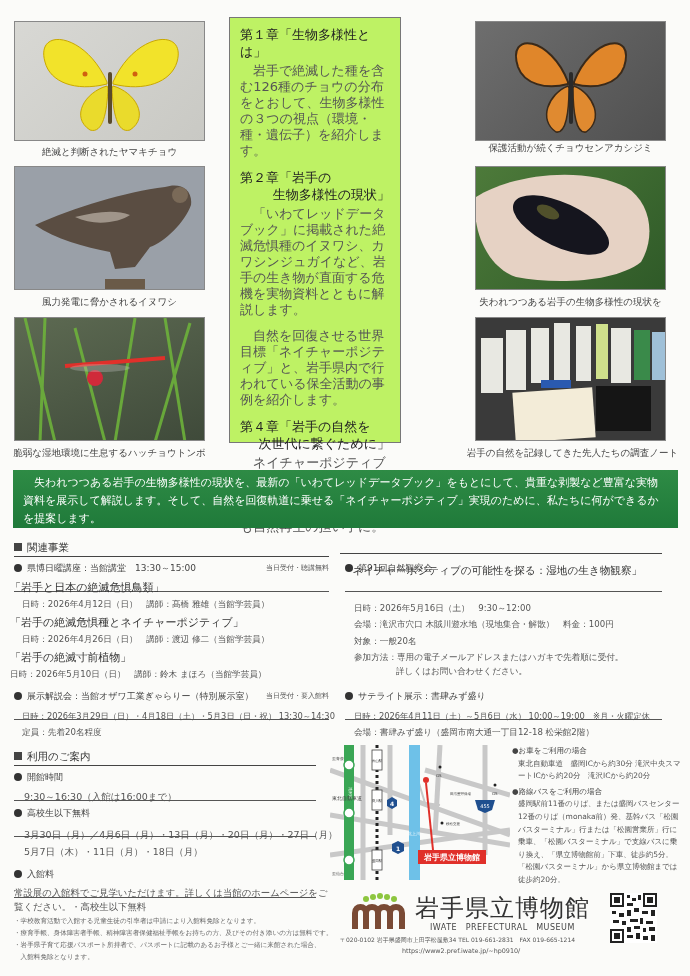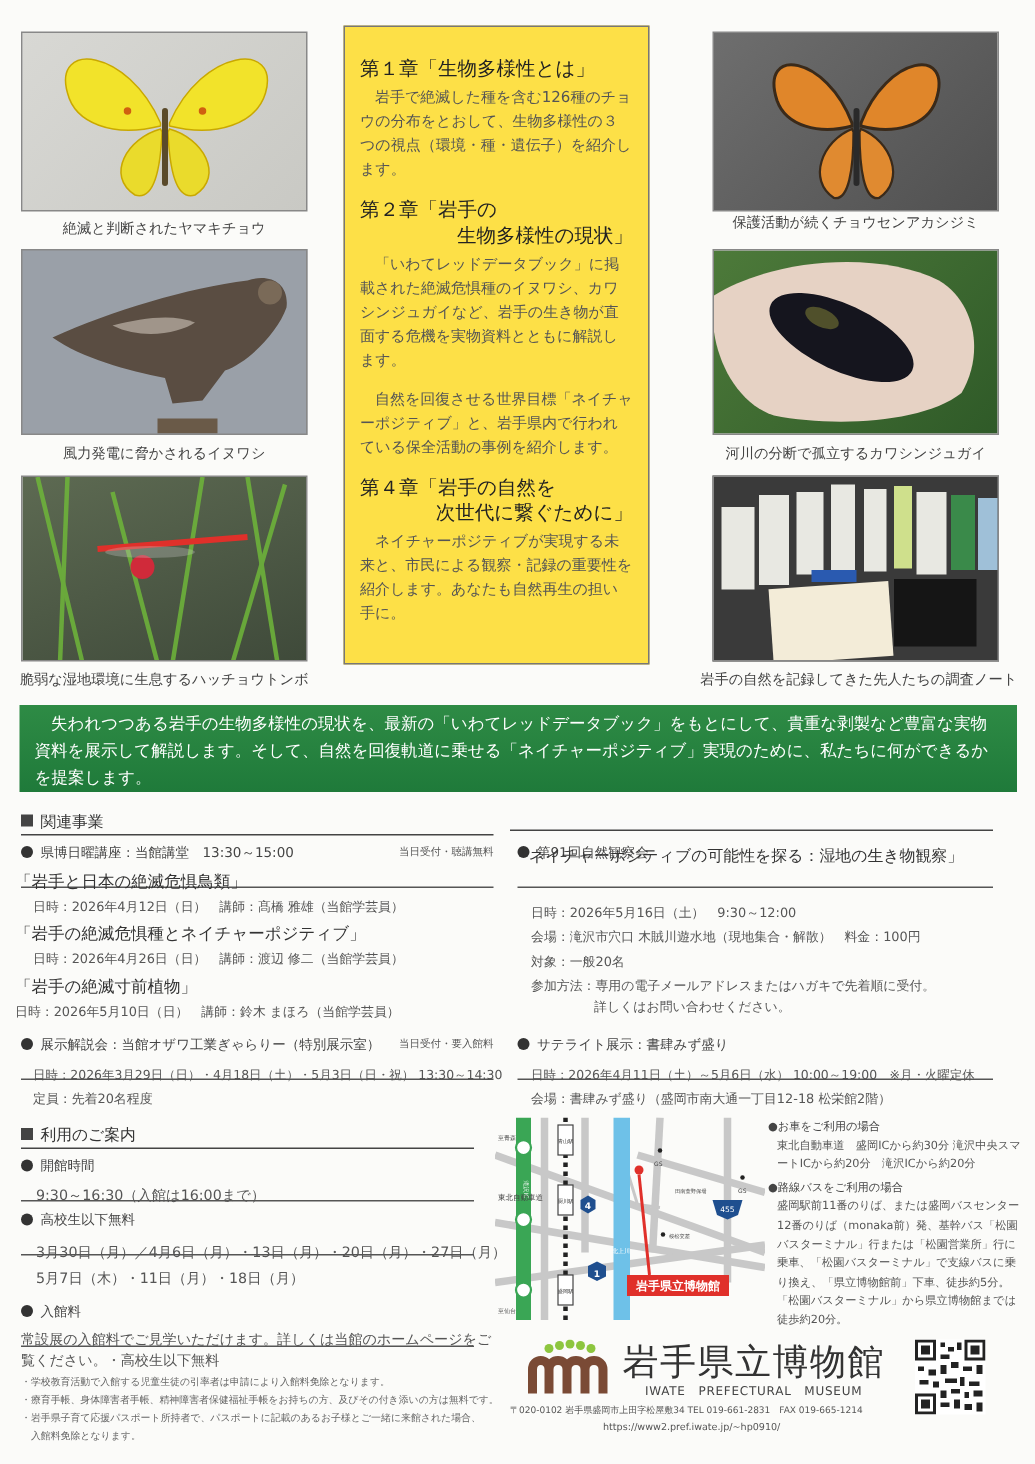--- a/index.html
+++ b/index.html
@@ -1,23 +1,23 @@
 <!DOCTYPE html>
 <html><head>
 <meta charset="utf-8">
 <style>
   * { box-sizing: border-box; margin: 0; padding: 0; }
   body { width: 690px; height: 976px; background: #fbfbf9; font-family: "DejaVu Sans", "Liberation Sans", sans-serif; color: #333; position: relative; overflow: hidden; }
   .abs { position: absolute; }
   .photo { position: absolute; border: 1px solid #888; overflow: hidden; }
   .caption { position: absolute; font-size: 9.5px; color: #444; text-align: center; white-space: nowrap; }
-  .center-box { position: absolute; left: 229px; top: 17px; width: 204px; height: 426px; border: 1px solid #777; background: #fde047; padding: 20px 10px 0 10px; }
+  .center-box { position: absolute; left: 229px; top: 17px; width: 172px; height: 426px; border: 1px solid #777; background: #bef264; padding: 8px 10px 0 10px; }
   .chap-title { font-size: 13px; color: #222; line-height: 17px; margin-bottom: 3px; }
   .chap-title .l2 { display: block; text-align: right; }
-  .chap-body { font-size: 10px; color: #555; line-height: 16px; text-indent: 1em; margin-bottom: 10px; }
+  .chap-body { font-size: 13px; color: #555; line-height: 16px; text-indent: 1em; margin-bottom: 10px; }
   .banner { position: absolute; left: 13px; top: 470px; width: 665px; height: 58px; background: linear-gradient(180deg,#2e8b45,#1f7a3a); color: #fff; font-size: 11px; line-height: 18px; padding: 4px 10px; }
   .sec-head { position: absolute; font-size: 10.5px; color: #333; border-bottom: 1.3px solid #444; padding-bottom: 1px; }
   .sec-head .sq { display: inline-block; width: 8px; height: 8px; background: #444; margin-right: 5px; vertical-align: 0; }
   .sub-head { position: absolute; font-size: 9px; color: #444; border-bottom: 1.2px solid #555; padding-bottom: 16px; }
   .dot { display: inline-block; width: 8px; height: 8px; border-radius: 50%; background: #333; margin-right: 5px; vertical-align: -1px; }
   .sub-head .right { position: absolute; right: 0; top: 1px; font-size: 7px; color: #555; }
   .lec-title { position: absolute; font-size: 11px; color: #333; }
   .lec-info { position: absolute; font-size: 8.6px; color: #555; }
   .txt { position: absolute; color: #555; white-space: nowrap; }
   .note { position: absolute; font-size: 6.6px; color: #666; line-height: 12px; }
@@ -62,21 +62,21 @@
 </div>
 <div class="caption" style="left:14px;top:296px;width:191px;">風力発電に脅かされるイヌワシ</div>
 
 <div class="photo" style="left:475px;top:166px;width:191px;height:124px;background:linear-gradient(135deg,#4d7a3a,#2f5a28);">
   <svg width="191" height="124" viewBox="0 0 191 124">
     <path d="M0 30 C40 5 110 0 150 20 C175 35 180 70 165 95 C140 115 80 118 40 110 C10 100 -5 60 0 30Z" fill="#e6d2c4"></path>
     <ellipse cx="85" cy="58" rx="52" ry="22" transform="rotate(25 85 58)" fill="#15151e"></ellipse>
     <ellipse cx="72" cy="45" rx="12" ry="6" transform="rotate(25 72 45)" fill="#6a6a30" opacity=".7"></ellipse>
   </svg>
 </div>
-<div class="caption" style="left:475px;top:296px;width:191px;">河川の分断で孤立するカワシンジュガイ</div>
+<div class="caption" style="left:475px;top:296px;width:191px;">失われつつある岩手の生物多様性の現状を</div>
 
 <div class="photo" style="left:14px;top:317px;width:191px;height:124px;background:linear-gradient(160deg,#5d6a52,#3f4a3a);">
   <svg width="191" height="124" viewBox="0 0 191 124">
     <g stroke="#6fb73a" stroke-width="3" opacity=".85">
       <line x1="10" y1="0" x2="40" y2="124"></line>
         <line x1="30" y1="0" x2="25" y2="124"></line>
         <line x1="60" y1="10" x2="90" y2="124"></line>
       <line x1="120" y1="0" x2="100" y2="124"></line>
         <line x1="150" y1="0" x2="170" y2="124"></line>
         <line x1="175" y1="5" x2="140" y2="124"></line>

